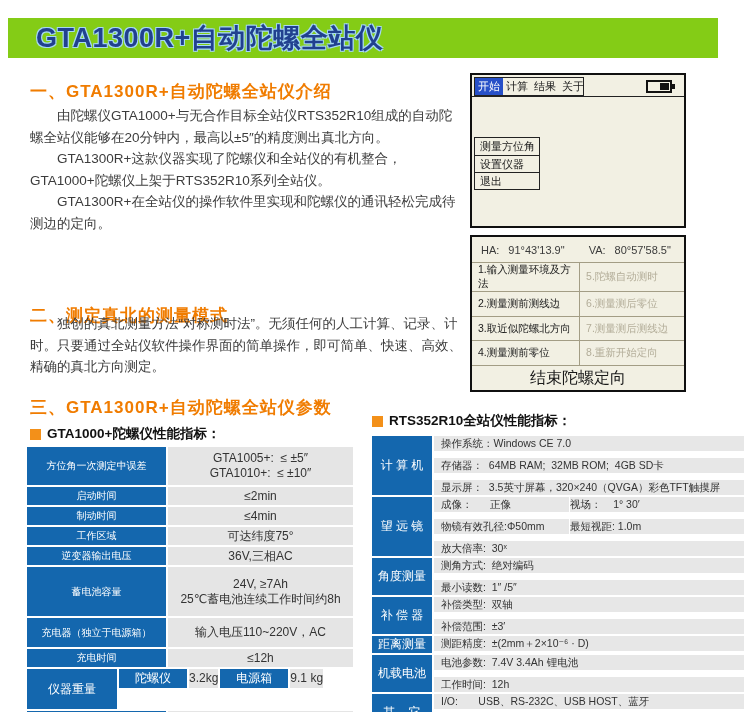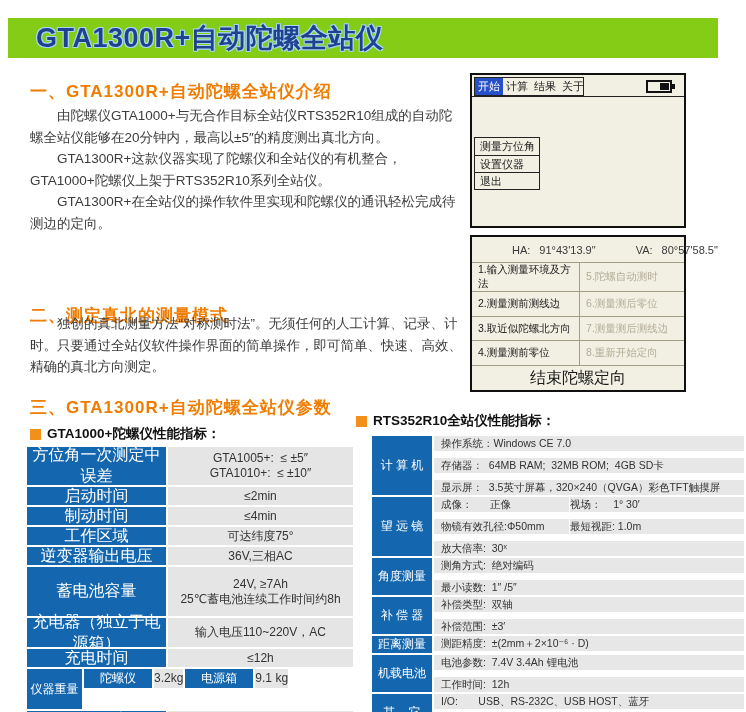--- a/index.html
+++ b/index.html
@@ -42,45 +42,45 @@
   .battery-nub { position:absolute; right:-5px; top:2px; width:3px; height:5px; background:#111; }
   .dropdown { position:absolute; left:2px; top:22px; width:66px; background:#F2F0E3;
     border:1px solid #222;margin-top:40px; }
   .dd-item { height:17px; display:flex; align-items:center; padding-left:5px;
     font-size:11px; color:#1a1a1a; white-space:nowrap; }
   .dd-item + .dd-item { border-top:1px solid #222; }
 
   
   .scr2 { top:235px; height:157px; display:flex; flex-direction:column; }
   .s2-header { height:26px; flex:none; display:flex; align-items:center;
-    border-bottom:1px solid #A39D85; font-size:11px; color:#3a3a3a;padding-left:31px; }
+    border-bottom:1px solid #A39D85; font-size:11px; color:#3a3a3a; }
   .s2-header .lb { margin-left:9px; }
   .s2-header .val { margin-left:9px; }
-  .s2-header .lb2 { margin-left:40px; }
+  .s2-header .lb2 { margin-left:24px; }
   .s2-grid { flex:1; display:flex; flex-direction:column; }
   .s2-row { flex:1; display:flex; border-bottom:1px solid #A39D85; }
   .s2-cell { display:flex; align-items:center; padding-left:6px; font-size:10.5px; }
   .s2-cell.left { width:51%; flex:none; border-right:1px solid #A39D85; color:#1a1a1a; }
   .s2-cell.right { flex:1; color:#B3AD99; }
   .s2-footer { height:24px; flex:none; display:flex; align-items:center;
     justify-content:center; font-size:16px; color:#1a1a1a; }
 
   
   .gt { position:absolute; left:27px; top:447px; width:326px; }
   .gt-row { display:flex; gap:2px; margin-bottom:2px; }
   .gt-label { width:139px; flex:none; background:#1467AE; color:#fff;
-    display:flex; align-items:center; justify-content:center; font-size:16px; text-align:center; }
+    display:flex; align-items:center; justify-content:center; font-size:10px; text-align:center; }
   .gt-value { flex:1; background:#E5E5E5; color:#333; display:flex; flex-direction:column;
     align-items:center; justify-content:center; font-size:12px; line-height:15px; white-space:pre; }
   .h38{height:38px} .h34{height:49px} .h19{height:29px} .h18{height:18px}
   .gt-sublabel { width:68px; flex:none; background:#1467AE; color:#fff;
     display:flex; align-items:center; justify-content:center; font-size:12px; }
   .gt-subcol { flex:1; display:flex; flex-direction:row; gap:2px; }
   .gt-subrow { display:flex; gap:2px; height:19px; }
-  .gt-mainlabel { width:55px; flex:none; background:#1467AE; color:#fff;
+  .gt-mainlabel { width:90px; flex:none; background:#1467AE; color:#fff;
     display:flex; align-items:center; justify-content:center; font-size:12px; }
 
   
   .st { position:absolute; left:372px; top:436px; width:372px; }
   .st-group { display:flex; gap:2px; margin-bottom:2px; }
   .st-glabel { width:60px; flex:none; background:#1467AE; color:#fff;
     display:flex; align-items:center; justify-content:center; font-size:12px; white-space:pre; text-align:center; }
   .st-grows { flex:1; display:flex; flex-direction:column; gap:7px; }
   .st-row { height:15px; background:#E7E7E7; display:flex; align-items:center;
     padding-left:7px; font-size:10.5px; color:#333; white-space:pre; }
@@ -212,21 +212,21 @@
         <div class="gt-value">9.1 kg</div>
       </div>
     </div>
   </div>
   <div class="gt-row h18">
     <div class="gt-label">工作温度</div>
     <div class="gt-value">-20℃ ~+50℃</div>
   </div>
 </div>
 
-<div class="subtitle" style="left:356px; top:412px;">
+<div class="subtitle" style="left:372px; top:412px;">
   <span class="sq"></span>
   <span class="txt">RTS352R10全站仪性能指标：</span>
 </div>
 
 <div class="st">
   <div class="st-group">
     <div class="st-glabel">计 算 机</div>
     <div class="st-grows">
       <div class="st-row">操作系统：Windows CE 7.0</div>
       <div class="st-row">存储器：  64MB RAM;  32MB ROM;  4GB SD卡</div>

